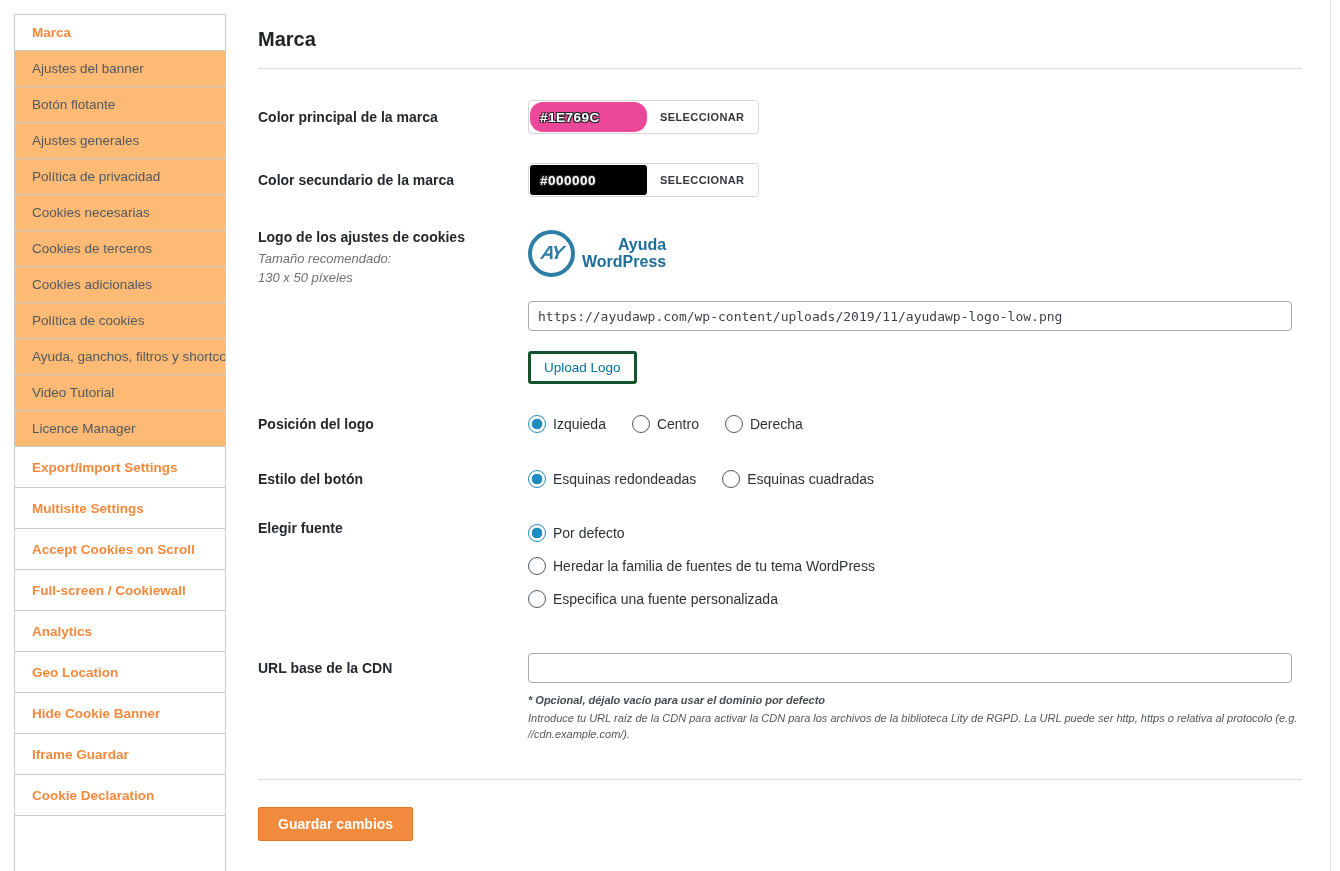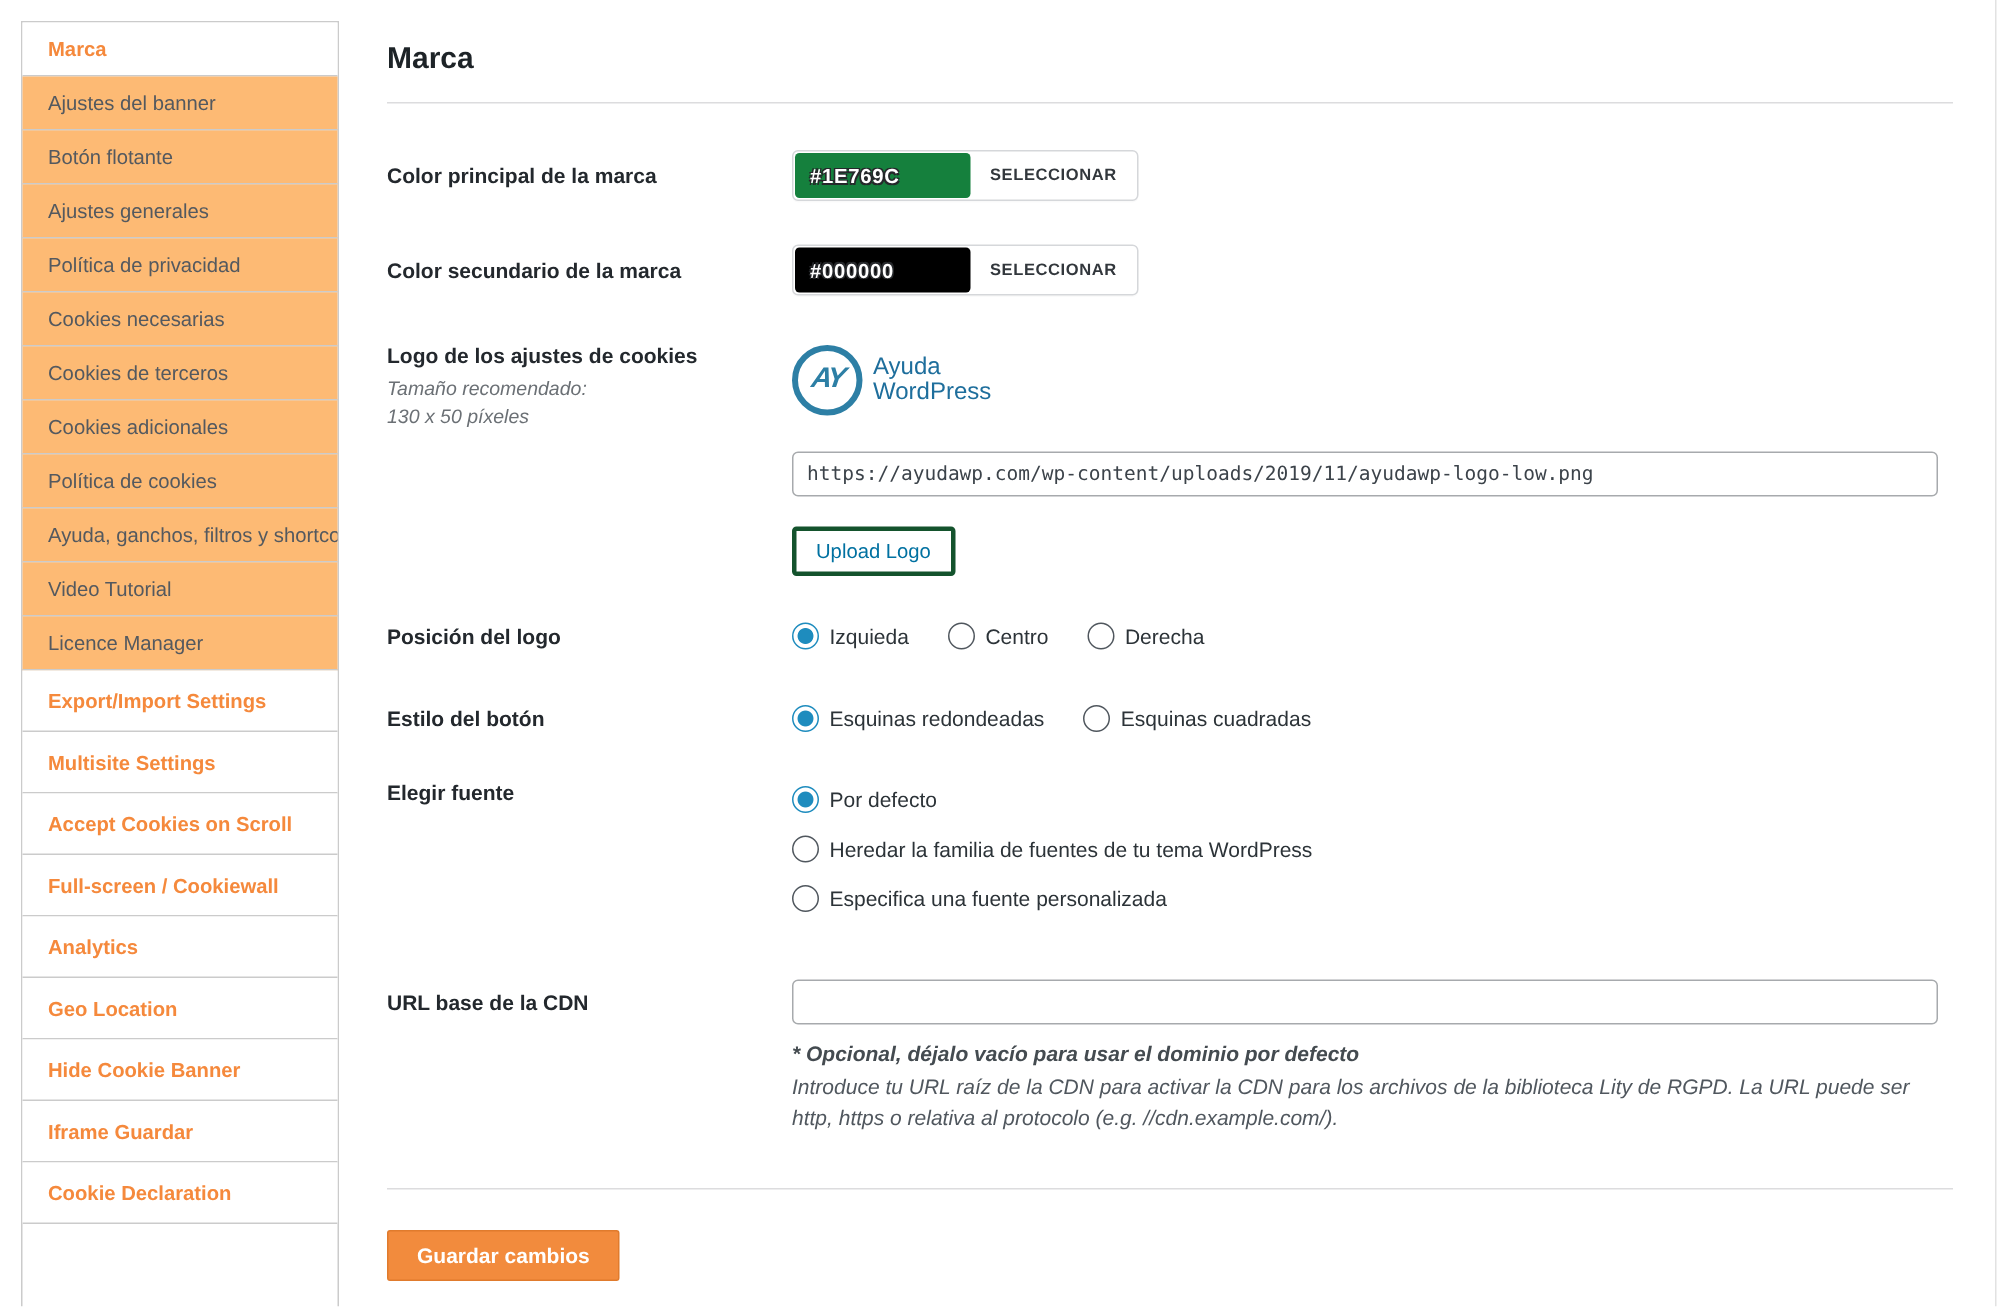--- a/index.html
+++ b/index.html
@@ -40,21 +40,21 @@
             text-shadow:-1px -1px 0 #26282b, 1px -1px 0 #26282b, -1px 1px 0 #26282b, 1px 1px 0 #26282b; }
   .select-label { padding:0 13px; font-size:11px; font-weight:700; letter-spacing:0.4px; color:#32373c; }
 
   
   .logo-preview { display:flex; align-items:center; gap:7px; height:48px; }
   .logo-circle { width:47px; height:47px; border:4px solid #2d7fa5; border-radius:50%; background:#fff;
                  display:flex; align-items:center; justify-content:center; }
   .monogram { font-weight:700; font-style:italic; font-size:19px; color:#2d7fa5; letter-spacing:-2px;
               transform:skewX(-8deg); }
   .logo-text { display:flex; flex-direction:column; line-height:1.08; }
-  .logo-text span { font-size:16px; font-weight:400; color:#1e6e9c; }
+  .logo-text span { font-size:16px; font-weight:700; color:#1e6e9c;text-align:right; }
 
   
   .text-input { width:764px; height:30px; border:1px solid #a7aaad; border-radius:4px; background:#fff;
                 padding:0 9px; color:#3c434a; }
   .mono { font-family:"DejaVu Sans Mono","Liberation Mono",monospace; font-size:13px; }
   .sans-in { font-size:14px; }
   .upload-btn { display:inline-block; margin-top:20px; padding:6px 13px; font-size:13.5px; color:#0071a1;
                 background:#ffffff; border:3px solid #14532d; border-radius:3px; cursor:pointer;
                 font-family:"Liberation Sans", sans-serif; }
   .url-wrap { margin-top:24px; }
@@ -62,21 +62,21 @@
   
   .radio-line { display:flex; align-items:center; gap:26px; }
   .radio-stack { display:flex; flex-direction:column; gap:15px; margin-top:4px; }
   label.radio { display:inline-flex; align-items:center; cursor:pointer; font-size:14px; color:#2c3338; }
   input[type="radio"] { appearance:none; -webkit-appearance:none; width:18px; height:18px; margin:0 7px 0 0;
                         border:1.5px solid #50575e; border-radius:50%; background:#fff; cursor:pointer; flex:0 0 auto; }
   input[type="radio"]:checked { border-color:#1e8cbe;
                         background:radial-gradient(circle, #1e8cbe 0 5px, #ffffff 5.6px); }
 
   
-  .cdn-notes { margin-top:9px; font-size:14px; color:#50575e; line-height:1.5; max-width:790px; }
+  .cdn-notes { margin-top:9px; font-size:11px; color:#50575e; line-height:1.5; max-width:790px; }
   .cdn-notes .bold-note { font-style:italic; font-weight:700; color:#444b50; }
   .cdn-notes .note { font-style:italic; margin-top:1px; }
 
   
   .save-btn { display:inline-block; margin-top:27px; padding:8px 19px; background:#f28b3d; border:1px solid #e07b2d;
               border-radius:2px; color:#ffffff; font-weight:700; font-size:14px; cursor:pointer;
               font-family:"Liberation Sans", sans-serif; }
 </style>
 </head>
 <body>
@@ -107,21 +107,21 @@
 
 <main class="main">
   <h1 class="page-title">Marca</h1>
   <hr class="rule">
 
   
   <div class="row mt31">
     <div class="f-label">Color principal de la marca</div>
     <div>
       <div class="color-control">
-        <span class="swatch" style="background-color: #15803d;">#1E769C</span>
+        <span class="swatch" style="background-color: #ec4899; border-radius: 13px;">#1E769C</span>
         <span class="select-label">SELECCIONAR</span>
       </div>
     </div>
   </div>
 
   
   <div class="row mt29">
     <div class="f-label">Color secundario de la marca</div>
     <div>
       <div class="color-control">

